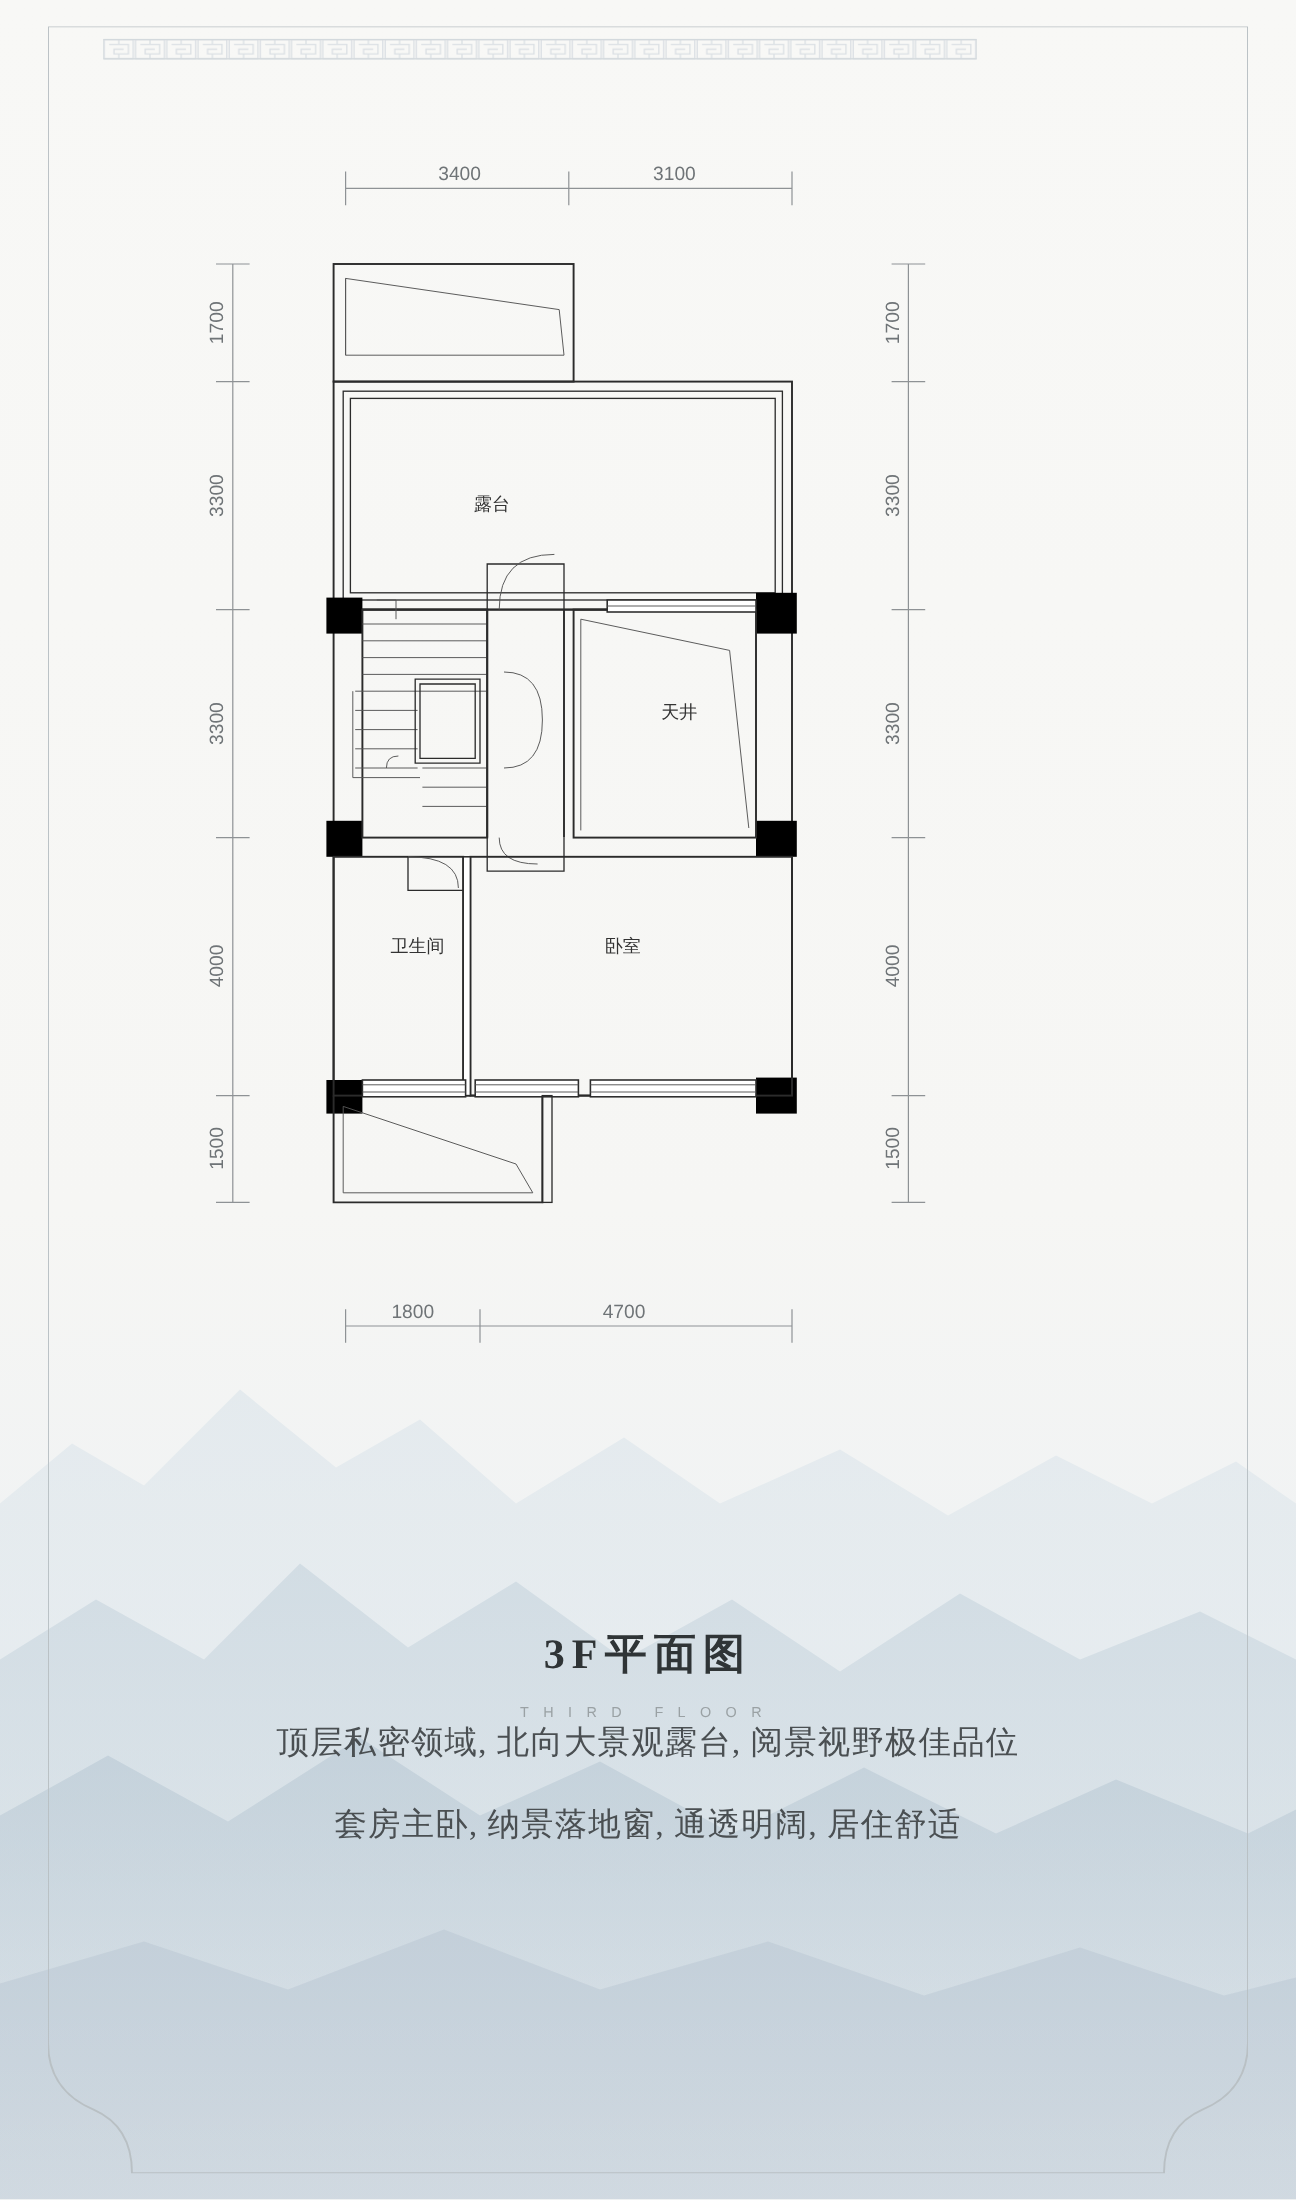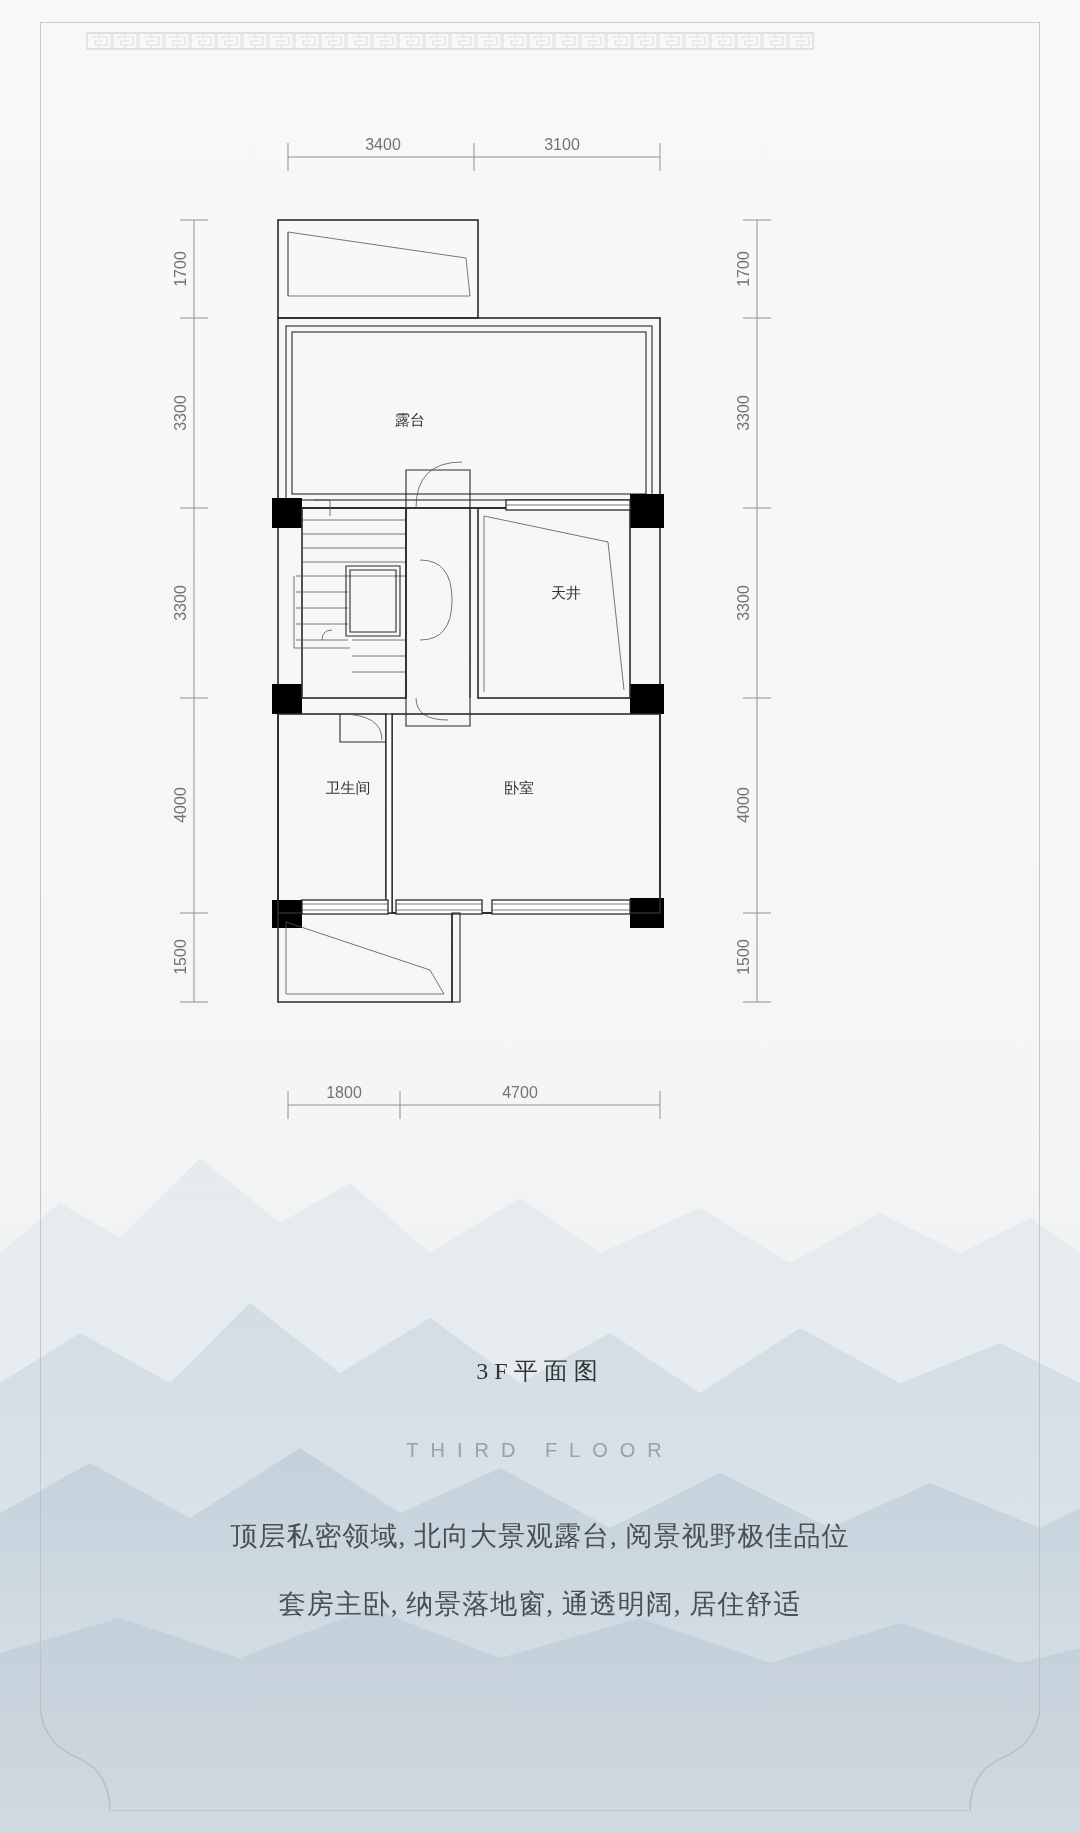--- a/index.html
+++ b/index.html
@@ -27,26 +27,26 @@
   #meander { position:absolute; left:86px; top:30px; width:728px; height:22px; z-index:4; }
   #meander svg { display:block; width:100%; height:100%; }
 
   
   #plan-wrap { position:absolute; left:0; top:0; width:904px; height:1833px; z-index:5; }
   #plan-wrap svg { display:block; width:1080px; height:1833px; }
 
   
   #caption { position:absolute; left:0; right:0; top:1355px; z-index:6; text-align:center; }
   #plan-title { font-family:"Liberation Serif","DejaVu Serif",serif;
-    font-size:24px; letter-spacing:6px; color:#2f3436; font-weight:400; }
-  #plan-subtitle { margin-top:52px; font-size:20px; letter-spacing:12px;
+    font-size:35px; letter-spacing:6px; color:#2f3436; font-weight:700; }
+  #plan-subtitle { margin-top:18px; font-size:12px; letter-spacing:12px;
     color:#9aa1a4; font-family:"Liberation Sans",sans-serif; }
   .desc-line { font-family:"Liberation Serif","DejaVu Serif",serif;
     font-size:27px; color:#4a4f52; letter-spacing:1px; }
-  #desc-1 { margin-top:56px; }
+  #desc-1 { }
   #desc-2 { margin-top:32px; }
 </style>
 </head>
 <body>
 
 <div id="bg-wash"></div>
 
 <div id="mountains">
   <svg viewBox="0 0 1080 880" preserveAspectRatio="none">
     <defs>

